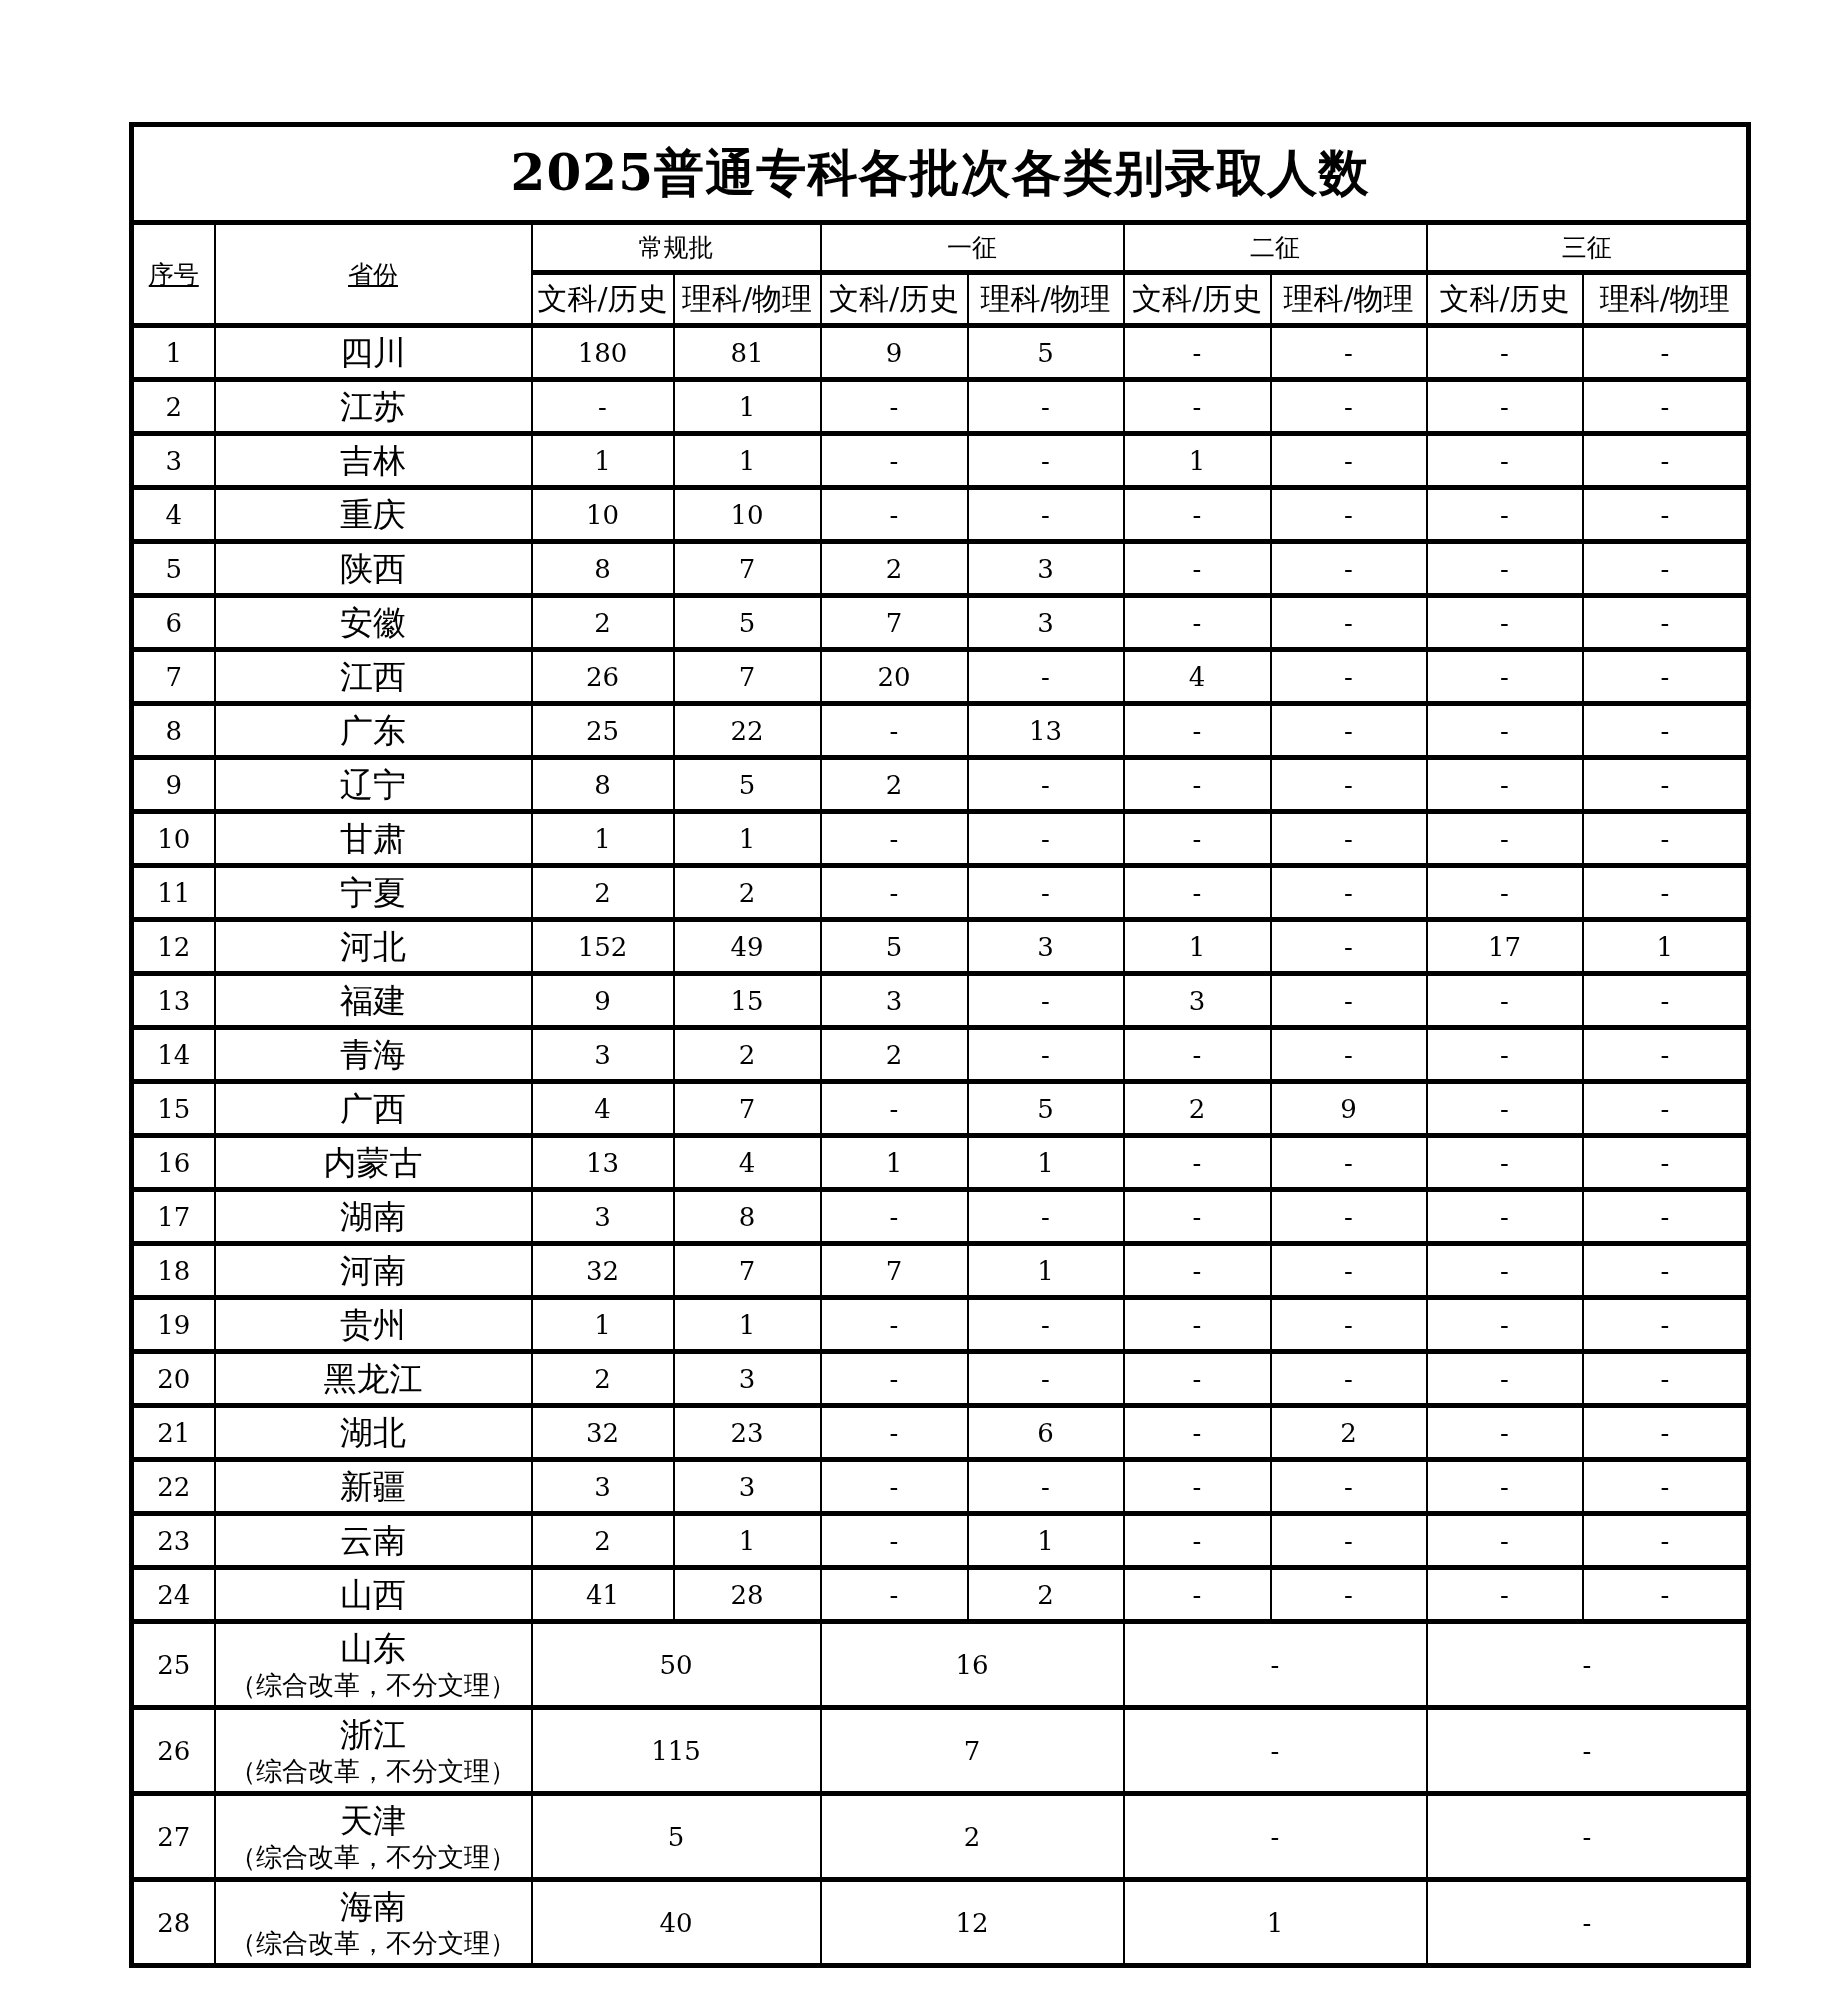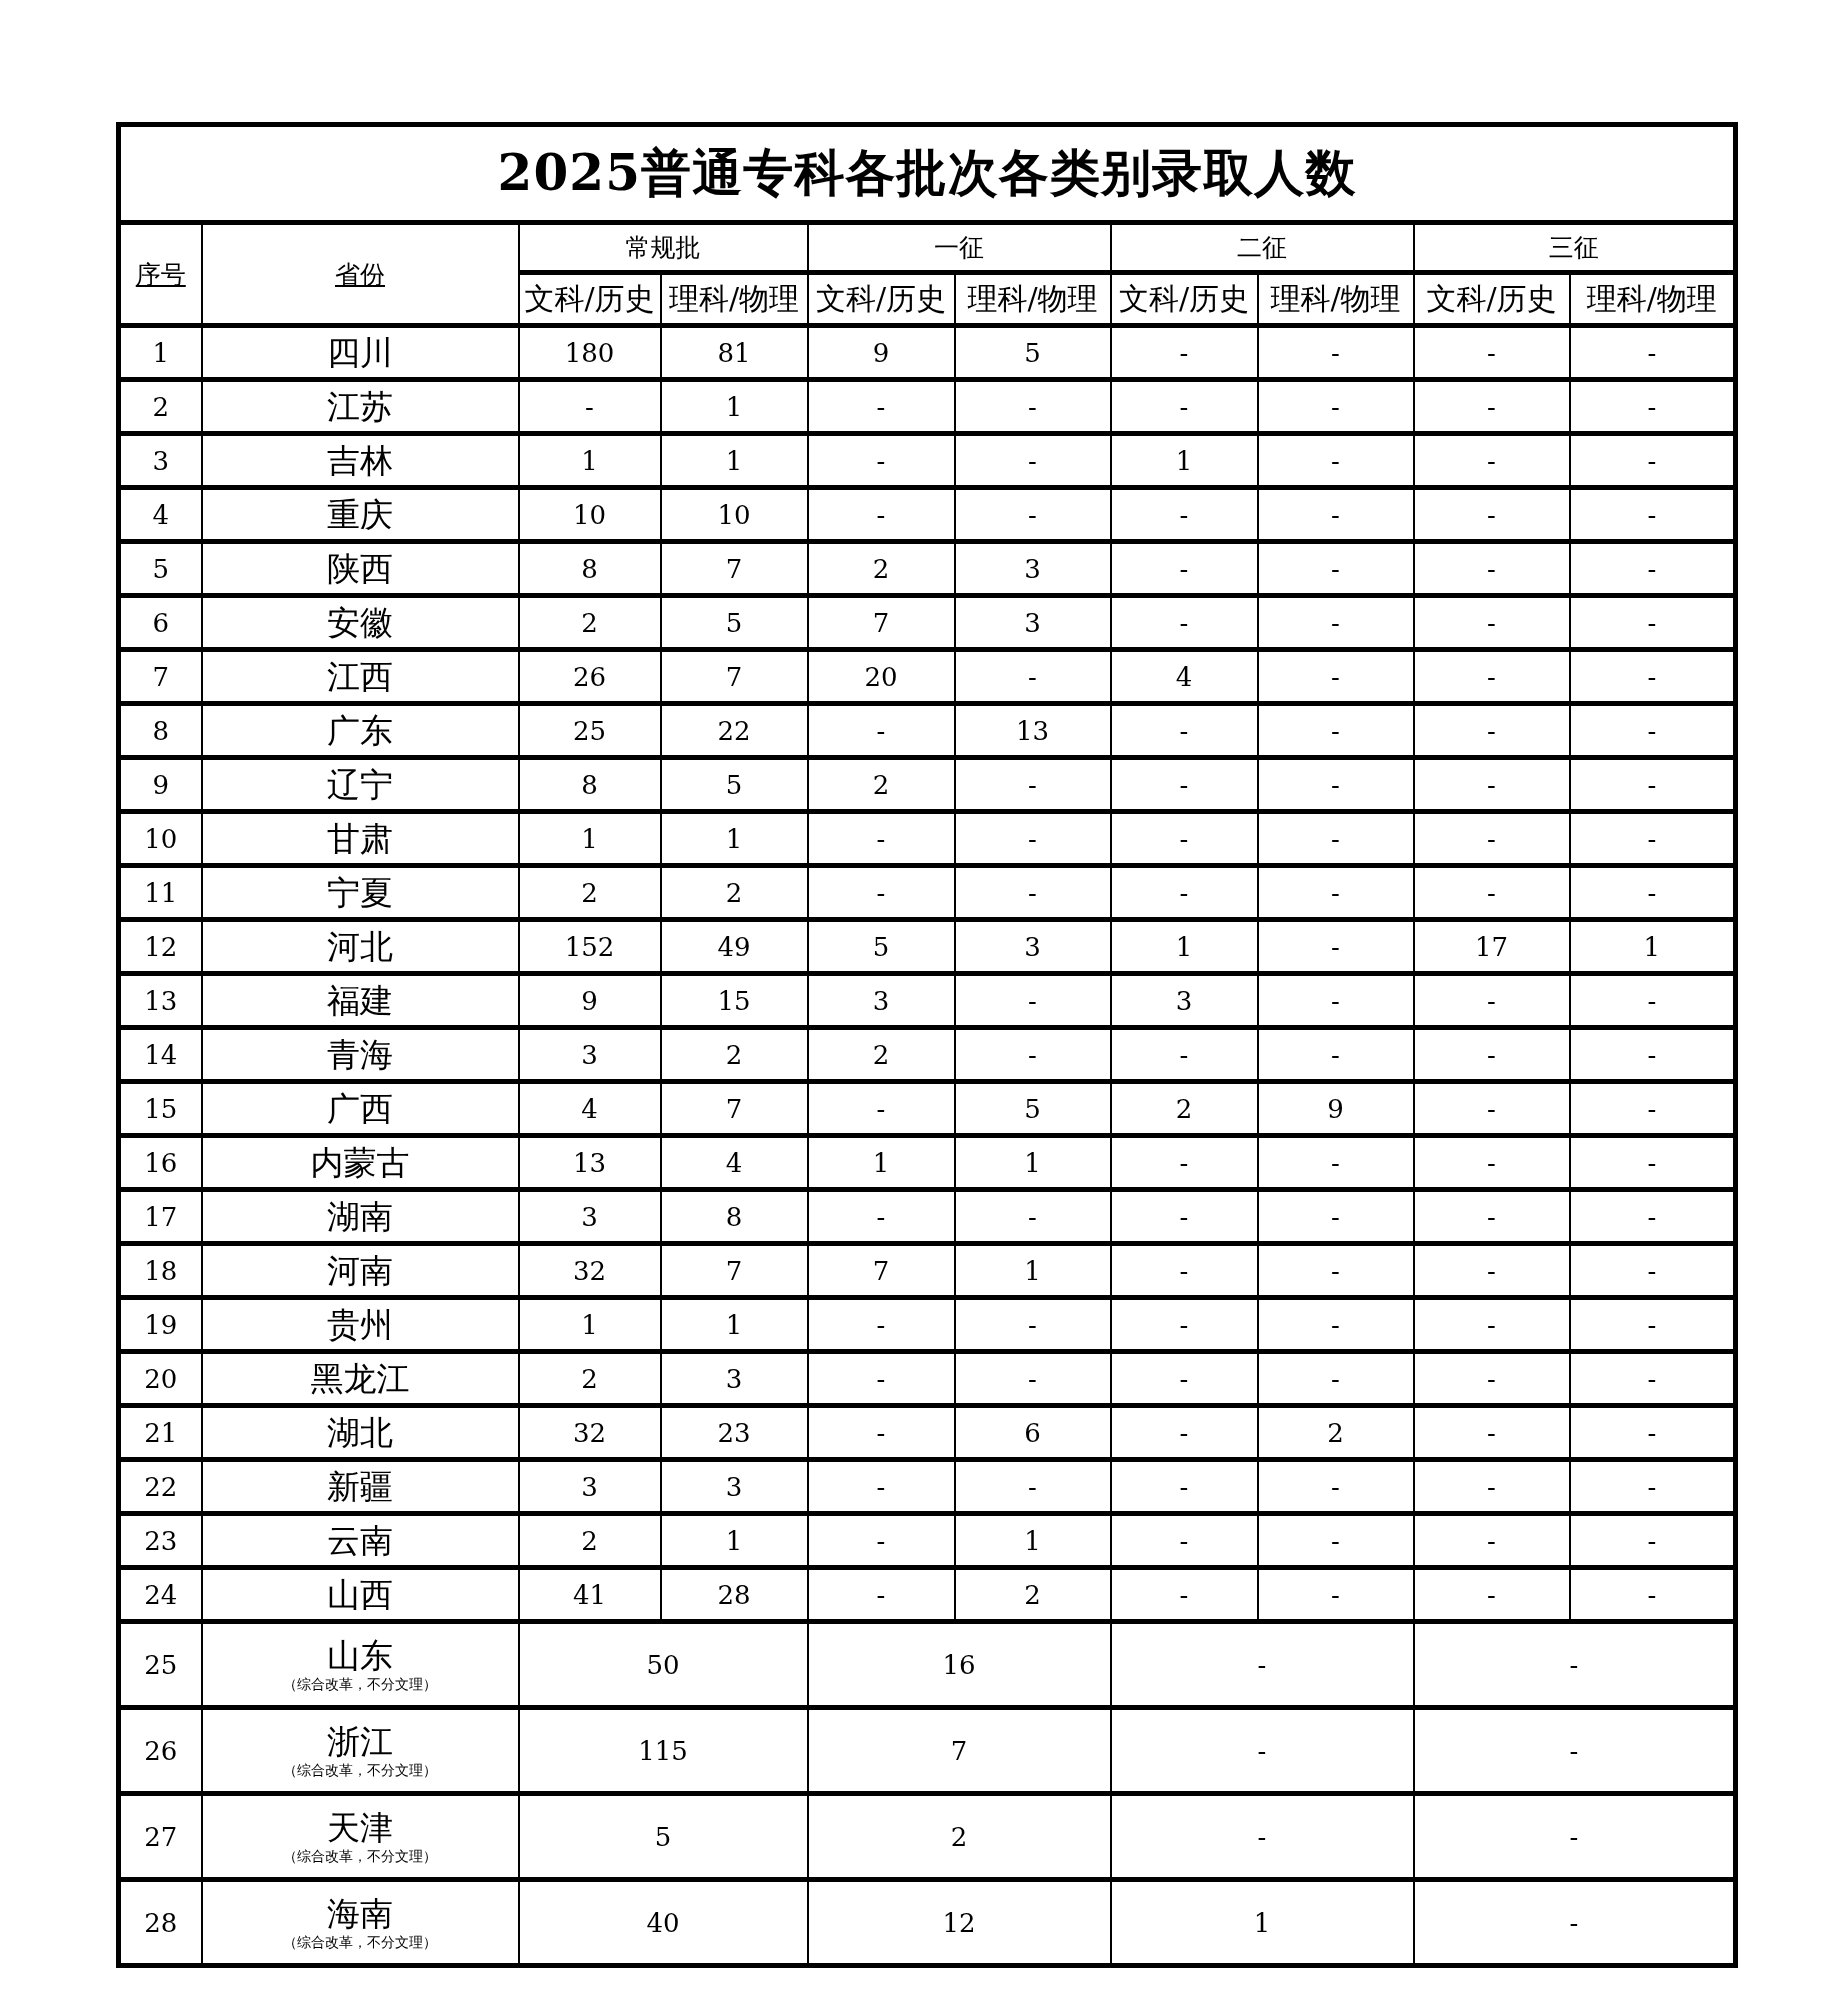--- a/index.html
+++ b/index.html
@@ -13,21 +13,21 @@
   }
   .page {
     position: relative;
     width: 1846px;
     height: 1995px;
     background: #ffffff;
     overflow: hidden;
   }
   table.tbl {
     position: absolute;
-    left: 116px;
+    left: 129px;
     top: 122px;
     width: 1617px;
     border-collapse: collapse;
     table-layout: fixed;
     border: 5.3px solid #000000;
     padding-left: 43px;
   }
   table.tbl td {
     border-left: 2.6px solid #000000;
     border-right: 2.6px solid #000000;
@@ -51,21 +51,21 @@
   td.seq-head, td.prov-head { font-size: 26px; text-decoration: underline; }
   tr.row { height: 54px; }
   tr.merged-row { height: 86px; }
   td.seq-cell { font-size: 26px; }
   td.value-cell { font-size: 26px; }
   .province-name {
     font-size: 33px;
     line-height: 1.25;
   }
   .province-note {
-    font-size: 14px;
+    font-size: 26px;
     line-height: 1.25;
   }
 </style>
 </head>
 <body>
 
 <div class="page">
   <table class="tbl">
     <colgroup>
       <col style="width:83px">

